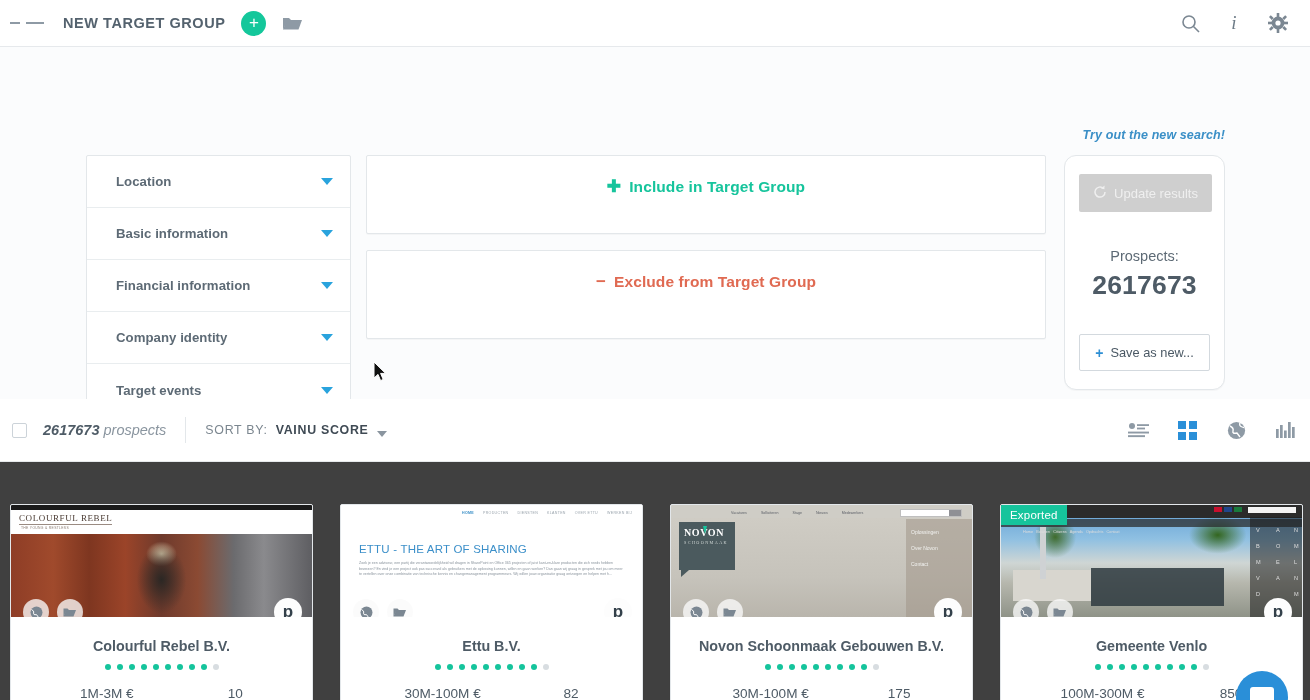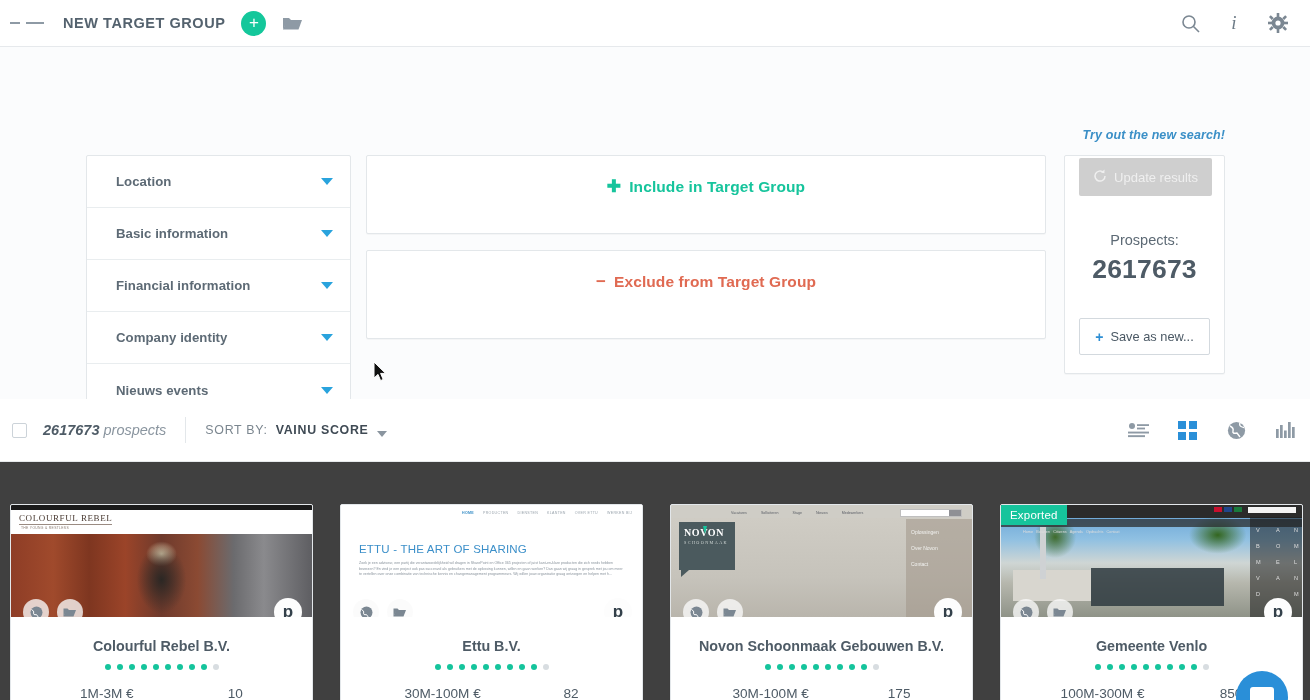--- a/index.html
+++ b/index.html
@@ -71,22 +71,22 @@
   #include-box { top:108px; height:79px; padding-top:20px; }
   #exclude-box { top:203px; height:89px; padding-top:21px; }
   .ie-label { font-size:15.5px; font-weight:600; letter-spacing:.1px; display:flex; align-items:center; gap:8px;}
   .ie-include { color:#16c49c; }
   .ie-exclude { color:#e06a52; }
   .sign { font-size:17px; font-weight:700; }
 
   
   .results-panel {
     position:absolute; left:1064px; top:108px; width:161px;
-    background:#fff; border:1px solid #e3e7ea; border-radius:2px;
-    padding:2px 14px 18px; text-align:center;
+    background:#fff; border:1px solid #e3e7ea; border-radius:12px;
+    padding:18px 14px 18px; text-align:center;
     box-shadow:0 1px 1px rgba(0,0,0,.03);
   }
   .update-btn {
     width:133px; height:38px; background:#cfcfcf; color:#efefef;
     border:none; border-radius:2px; font-size:13px;
     display:flex; align-items:center; justify-content:center; gap:7px;
     margin:0 auto; cursor:default; font-family:"Liberation Sans",sans-serif;
   }
   .prospects-label { margin-top:36px; font-size:14.5px; color:#5d6a75; }
   .prospects-count { margin-top:6px; font-size:26.5px; color:#4e5b66; font-weight:600; letter-spacing:.2px; }
@@ -276,21 +276,21 @@
       </div>
       <div class="acc-item">
         <span class="acc-label">Financial information</span>
         <span class="caret"></span>
       </div>
       <div class="acc-item">
         <span class="acc-label">Company identity</span>
         <span class="caret"></span>
       </div>
       <div class="acc-item">
-        <span class="acc-label">Nieuws events</span>
+        <span class="acc-label">Target events</span>
         <span class="caret"></span>
       </div>
     </div>
 
     <div class="ie-box" id="include-box">
       <div class="ie-label ie-include">
         <span class="sign">✚</span>
         <span>Include in Target Group</span>
       </div>
     </div>

